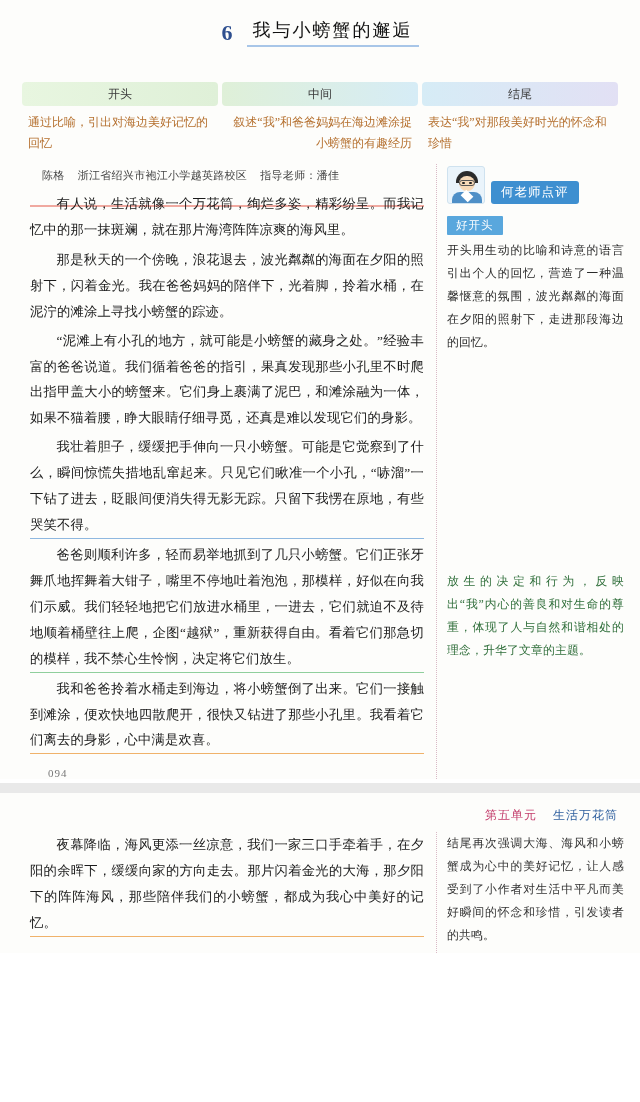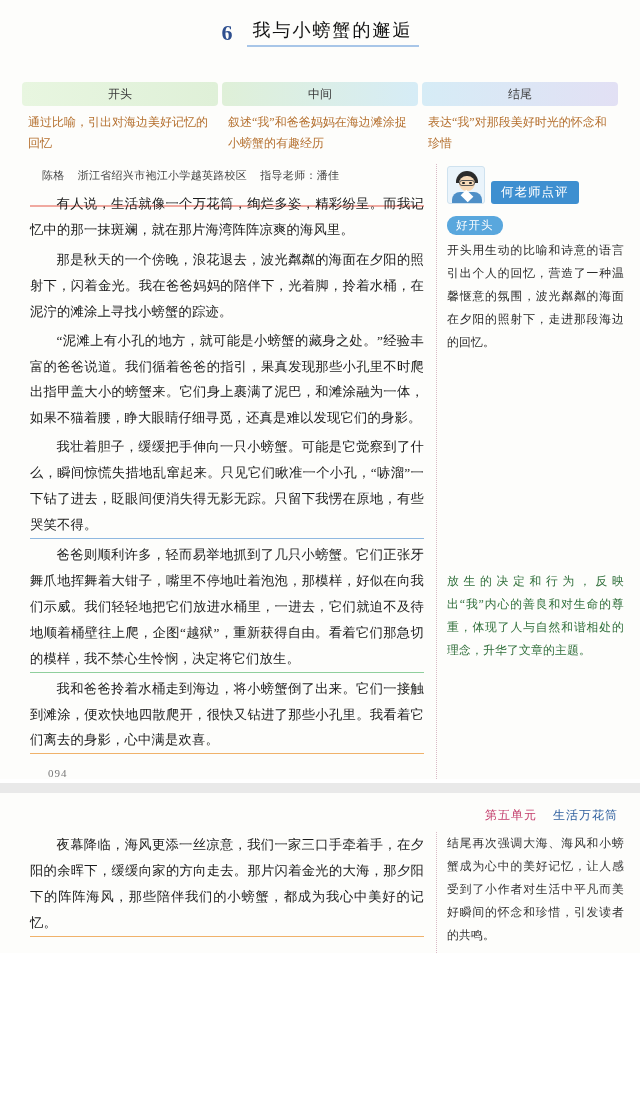--- a/index.html
+++ b/index.html
@@ -63,21 +63,21 @@
   .sh-1 { background: linear-gradient(90deg,#e8f6e0,#dff0d8); }
   .sh-2 { background: linear-gradient(90deg,#dff0d8,#d6ecf6); }
   .sh-3 { background: linear-gradient(90deg,#d6ecf6,#e2e0f4); }
   .struct-body {
     font-size: 12px;
     line-height: 1.75;
     padding: 6px 6px 0 6px;
     color: #b06a2e;
   }
   .sb-1 { color: #b5702f; }
-  .sb-2 { color: #b5702f; }
+  .sb-2 { color: #b5702f; text-align: right; }
   .sb-3 { color: #b5702f; }
 
   
   .body-wrap {
     display: flex;
     padding: 4px 16px 0 16px;
   }
   .col-left {
     width: 420px;
     padding: 0 12px 0 14px;
@@ -182,21 +182,21 @@
     border-radius: 3px;
     letter-spacing: 1px;
     white-space: nowrap;
   }
 
   .tag-label {
     display: inline-block;
     color: #fff;
     font-size: 11.5px;
     padding: 2px 9px;
-    border-radius: 9px;
+    border-radius: 1px;
     letter-spacing: 1px;
     margin: 4px 0 4px 0;
   }
   .tag-blue { background: #59a7dd; }
   .tag-green { background: #72bf6a; }
 
   .comment {
     font-size: 11.8px;
     line-height: 1.95;
     color: #2a2a2a;

